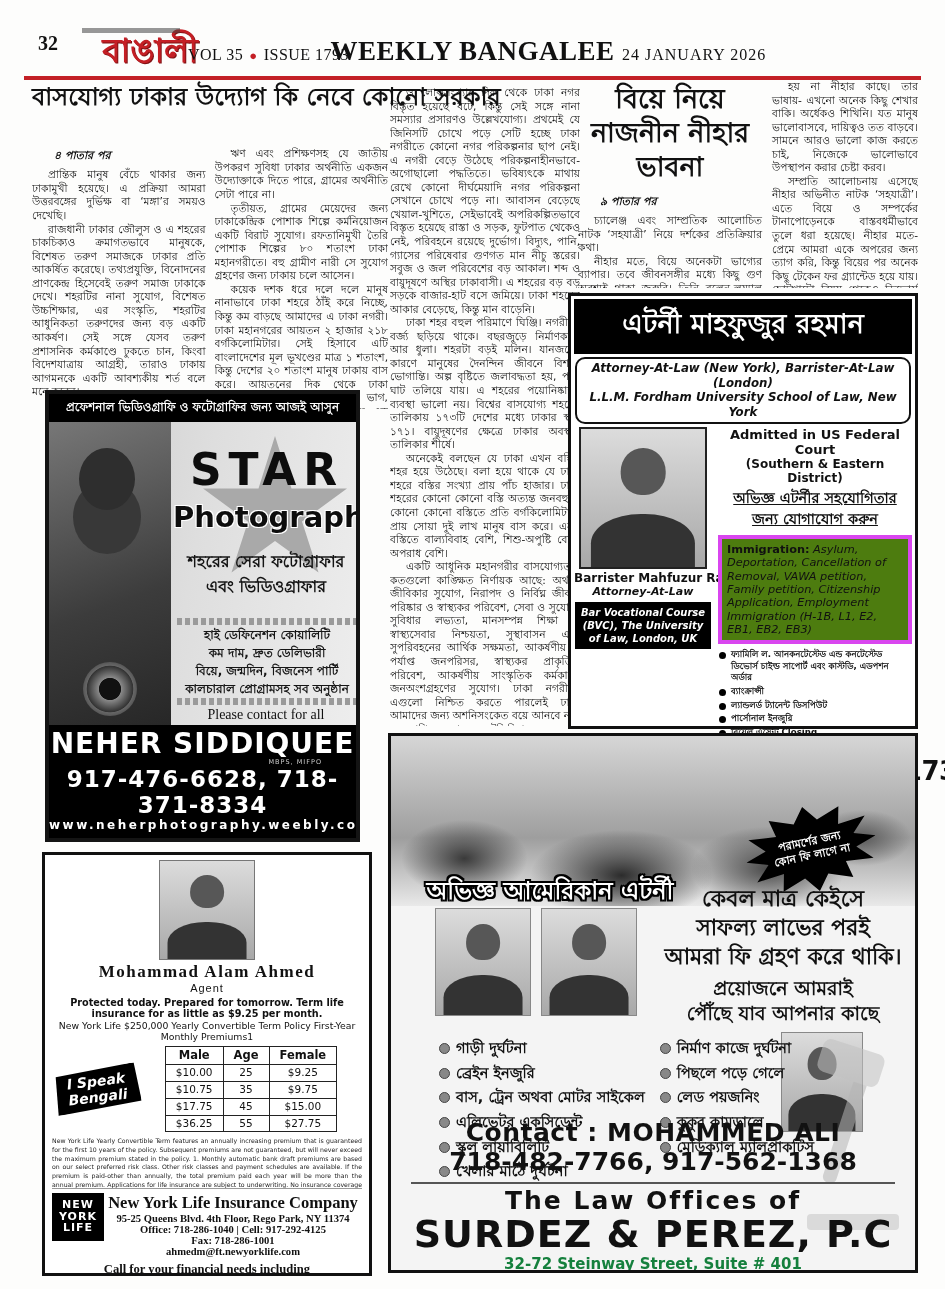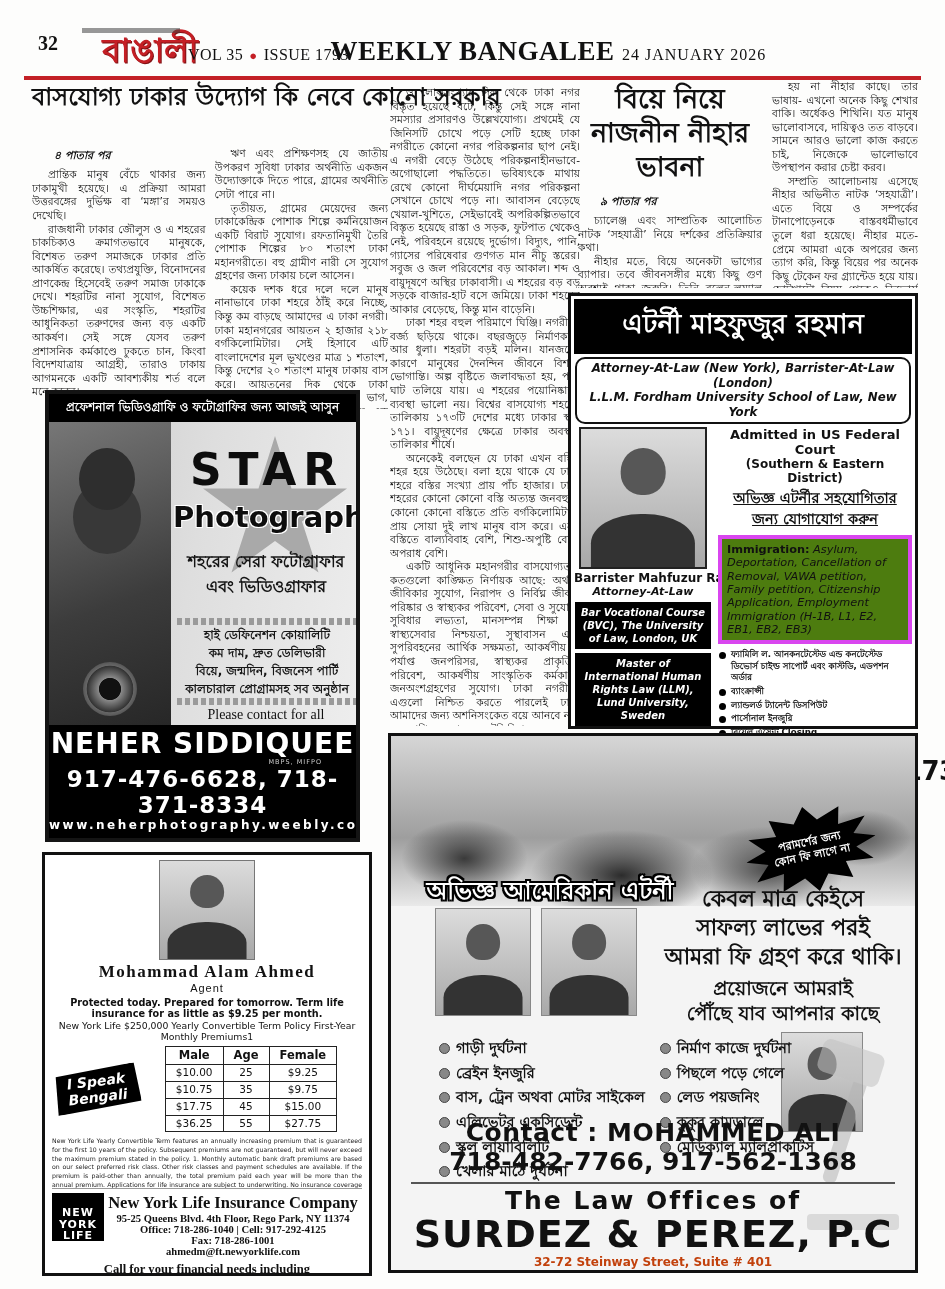--- a/index.html
+++ b/index.html
@@ -93,21 +93,21 @@
   .nyl-agent { text-align:center; font-family:Liberation Sans, sans-serif; font-size:11px; letter-spacing:1px; }
   .nyl-head { font-weight:900; font-size:9.7px; text-align:center; margin-top:3px; }
   .nyl-sub { font-size:9.3px; text-align:center; margin-top:1px; }
   .nyl-tablerow { display:flex; align-items:center; margin-top:4px; }
   .nyl-badge { width:86px; transform:rotate(-7deg); background:#000; color:#fff; font-weight:900; font-style:italic; text-align:center; font-size:14px; line-height:1.15; padding:6px 2px; clip-path:polygon(4% 12%,96% 0%,100% 88%,2% 100%); margin-left:2px; }
   table.nyl-t { border-collapse:collapse; margin:0 auto; }
   table.nyl-t th, table.nyl-t td { border:1.5px solid #222; font-size:10.5px; padding:0 10px; text-align:center; line-height:1.5; }
   table.nyl-t th { font-size:11.5px; font-weight:bold; }
   .nyl-fine { font-size:6.2px; line-height:1.4; text-align:justify; color:#222; margin-top:5px; max-height:52px; overflow:hidden; border-bottom:1px solid #999; padding-bottom:3px; }
   .nyl-corow { display:flex; margin-top:4px; }
-  .nyl-logo { width:52px; height:48px; background:#000; color:#fff; font-weight:900; font-size:11px; line-height:1.05; text-align:center; padding-top:14px; letter-spacing:1px; }
+  .nyl-logo { width:52px; height:48px; background:#000; color:#fff; font-weight:900; font-size:11px; line-height:1.05; text-align:center; padding-top:6px; letter-spacing:1px; }
   .nyl-coinfo { flex:1; text-align:center; font-family:"Liberation Serif",serif; }
   .nyl-co { font-weight:bold; font-size:16.5px; }
   .nyl-addr { font-weight:bold; font-size:10.6px; }
   .nyl-cta { text-align:center; font-family:"Liberation Serif",serif; font-weight:bold; font-size:12.6px; line-height:1.25; margin-top:5px; }
 
   
   .ad-acc { position:absolute; left:388px; top:733px; width:530px; height:540px; border:3px solid #111; background:#f4f4f4; overflow:hidden; }
   .acc-crash { position:absolute; left:0; top:0; width:100%; height:170px;
     background:
       radial-gradient(90px 55px at 14% 72%, #3a3a3a 0%, rgba(58,58,58,0) 70%),
@@ -136,21 +136,21 @@
   .acc-lists { position:absolute; left:48px; top:300px; display:flex; gap:15px; }
   .acc-lists .lst div { font-size:14.5px; font-weight:900; line-height:1.7; padding-left:17px; position:relative; white-space:nowrap; }
   .acc-lists .lst div::before { content:""; position:absolute; left:0; top:7px; width:9px; height:9px; border-radius:50%; background:#888; border:1px solid #444; }
   .acc-contact { position:absolute; left:0; top:382px; width:100%; text-align:center; }
   .acc-contact .c1 { font-size:25px; font-weight:900; letter-spacing:.5px; }
   .acc-contact .c2 { font-size:25px; font-weight:900; }
   .acc-divider { position:absolute; left:20px; right:20px; top:446px; height:2px; background:#555; }
   .acc-firm { position:absolute; left:0; top:450px; width:100%; text-align:center; }
   .acc-firm .f1 { font-size:25px; font-weight:bold; letter-spacing:2px; }
   .acc-firm .f2 { font-size:38px; font-weight:900; letter-spacing:1px; line-height:1.0; }
-  .acc-firm .f3 { font-size:12px; font-weight:900; color:#c2410c; line-height:1.2; margin-top:2px;text-align:center; }
+  .acc-firm .f3 { font-size:15px; font-weight:900; color:#15803d; line-height:1.2; margin-top:2px;text-align:center; }
 
   
   .portrait { position:relative; background:linear-gradient(180deg,#dcdcdc 0%,#a8a8a8 100%); overflow:hidden; }
   .portrait::before { content:""; position:absolute; left:50%; top:14%; width:36%; height:34%; transform:translateX(-50%); background:#575757; border-radius:50% 50% 46% 46%; }
   .portrait::after { content:""; position:absolute; left:50%; bottom:-6%; width:84%; height:44%; transform:translateX(-50%); background:#333; border-radius:48% 48% 0 0; }
 </style>
 </head>
 <body>
 
 <div class="page">
@@ -220,21 +220,20 @@
     <div class="att-sub">
       <div>Attorney-At-Law (New York), Barrister-At-Law (London)</div>
       <div>L.L.M. Fordham University School of Law, New York</div>
     </div>
     <div class="att-main">
       <div class="att-photo-col">
         <div class="att-photo portrait"></div>
         <div class="att-name">Barrister Mahfuzur Rahman</div>
         <div class="att-role">Attorney-At-Law</div>
         <div class="att-cred">Bar Vocational Course (BVC), The University of Law, London, UK</div>
-        <div class="att-cred">Master of International Human Rights Law (LLM), Lund University, Sweden</div>
       </div>
       <div class="att-right">
         <div class="att-admit1">Admitted in US Federal Court</div>
         <div class="att-admit2">(Southern &amp; Eastern District)</div>
         <div class="att-cta">
             <div>অভিজ্ঞ এটর্নীর সহযোগিতার</div>
             <div>জন্য যোগাযোগ করুন</div>
           </div>
         <div class="att-imm"><b>Immigration:</b><span> Asylum, Deportation, Cancellation of Removal, VAWA petition, Family petition, Citizenship Application, Employment Immigration (H-1B, L1, E2, EB1, EB2, EB3)</span></div>
         <div class="att-services">

